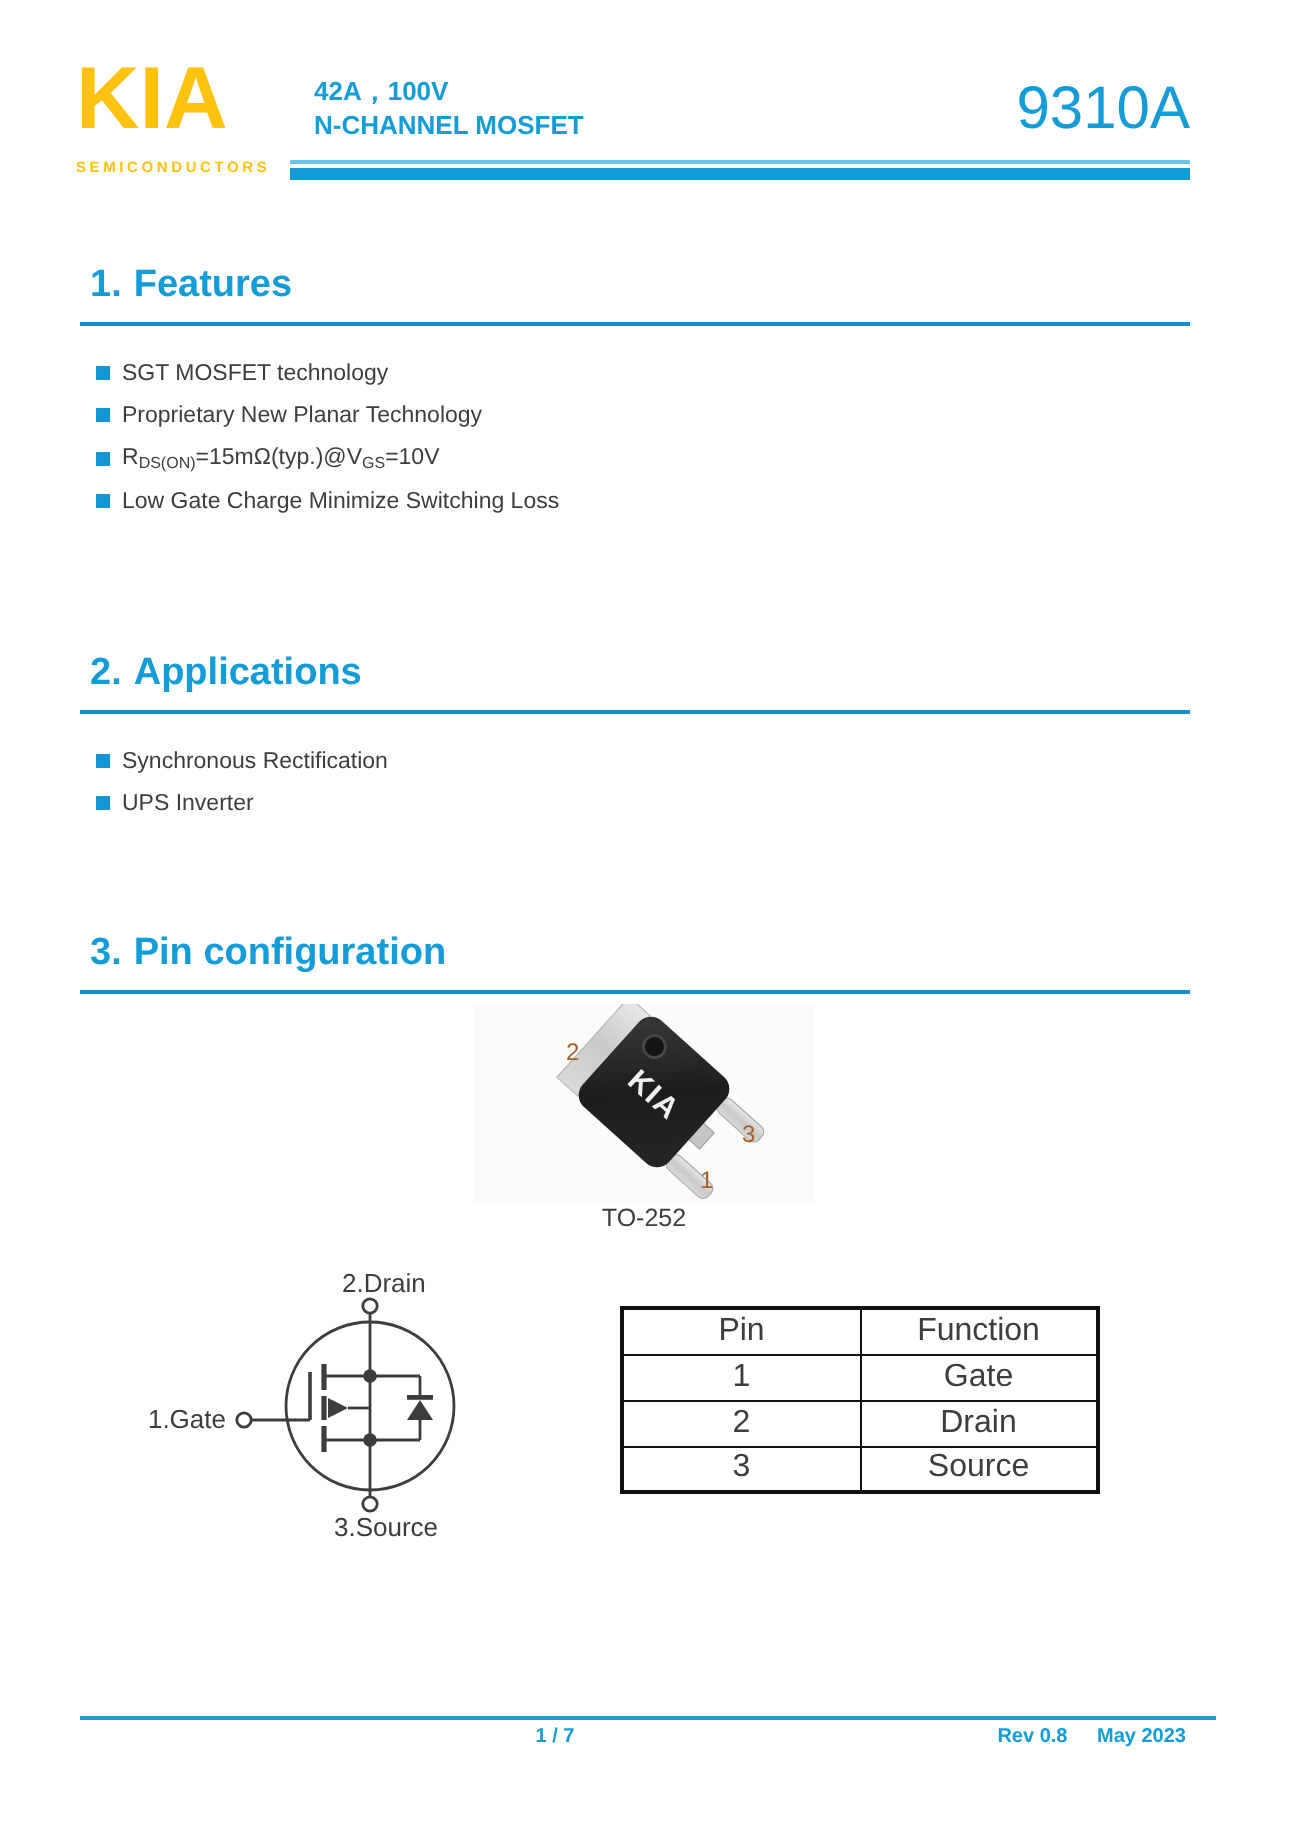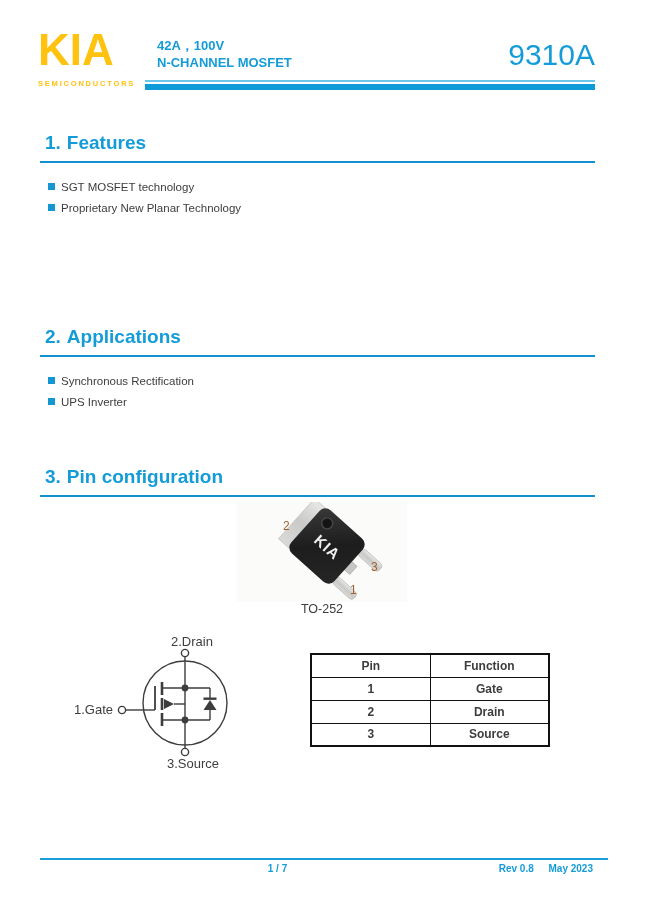--- a/index.html
+++ b/index.html
@@ -54,21 +54,21 @@
   .pkg-caption { font-size: 12.5px; color: #3d3d3d; margin-top: 0px; }
 
   
   .symbol-figure { position: absolute; left: 55px; top: 633px; width: 220px; height: 138px; }
 
   
   .pin-table-wrap { position: absolute; left: 310px; top: 653px; }
   table.pin-table { border-collapse: collapse; border: 2px solid #111; }
   table.pin-table td, table.pin-table th {
     border: 1.5px solid #111; width: 119px; height: 23px;
-    font-size: 12px; font-weight: bold; text-align: center; color: #3d3d3d;
+    font-size: 16px; font-weight: normal; text-align: center; color: #3d3d3d;
     vertical-align: middle;
     margin-left: 24px;
   }
 
   
   .footer-line { position: absolute; left: 40px; top: 858px; width: 568px; height: 2px; background: #1B9DD9; }
   .footer-page {
     position: absolute; left: 0; top: 863px; width: 555px; text-align: center;
     font-size: 10px; font-weight: bold; color: #149CD8;
   }
@@ -101,20 +101,28 @@
     <span class="sec-num">1.</span><span>Features</span>
   </div>
   <ul class="bullet-list">
     <li>
       <span class="bullet-sq"></span>
       <span>SGT MOSFET technology</span>
     </li>
     <li>
       <span class="bullet-sq"></span>
       <span>Proprietary New Planar Technology</span>
+    </li>
+    <li>
+      <span class="bullet-sq"></span>
+      <span><span>R</span><sub>DS(ON)</sub><span>=15mΩ(typ.)@V</span><sub>GS</sub><span>=10V</span></span>
+    </li>
+    <li>
+      <span class="bullet-sq"></span>
+      <span>Low Gate Charge Minimize Switching Loss</span>
     </li>
   </ul>
 </div>
 
 <div class="section sec-applications">
   <div class="sec-heading">
     <span class="sec-num">2.</span><span>Applications</span>
   </div>
   <ul class="bullet-list">
     <li>

